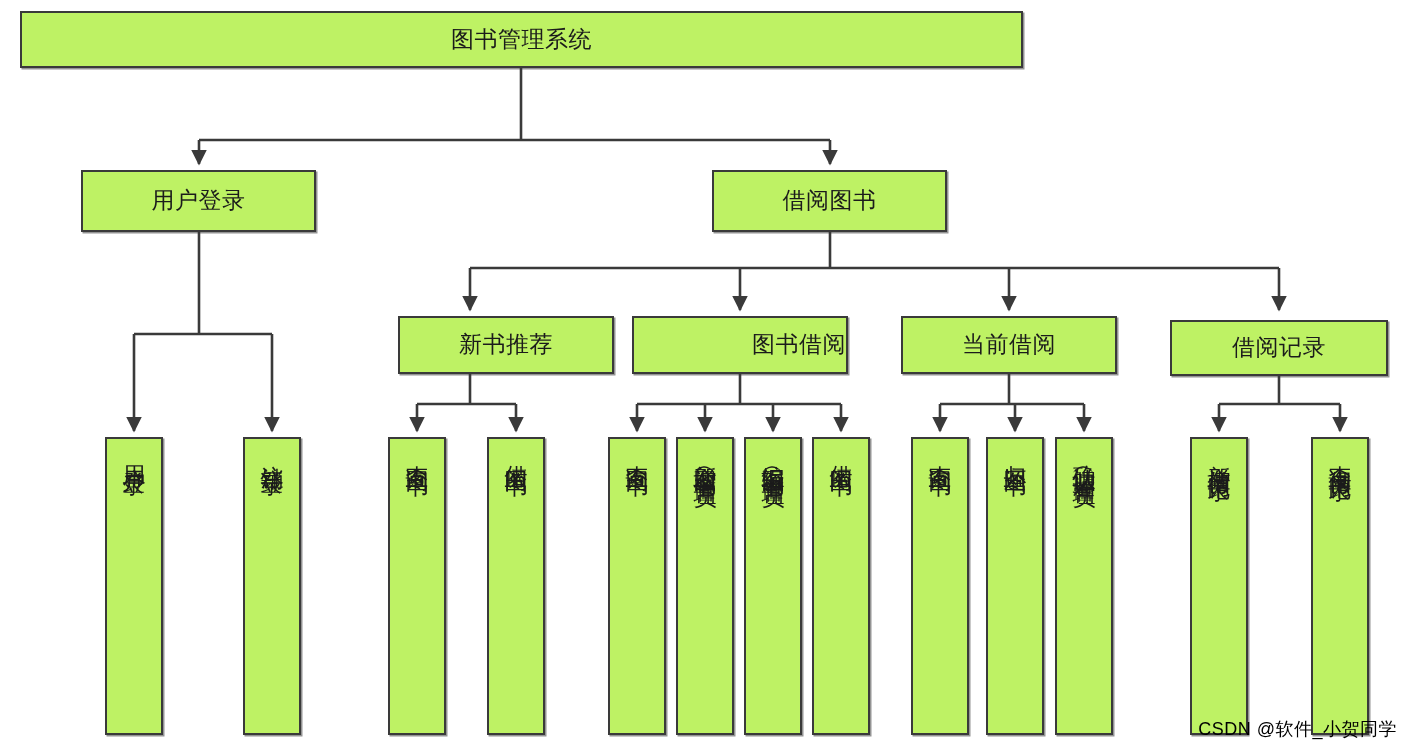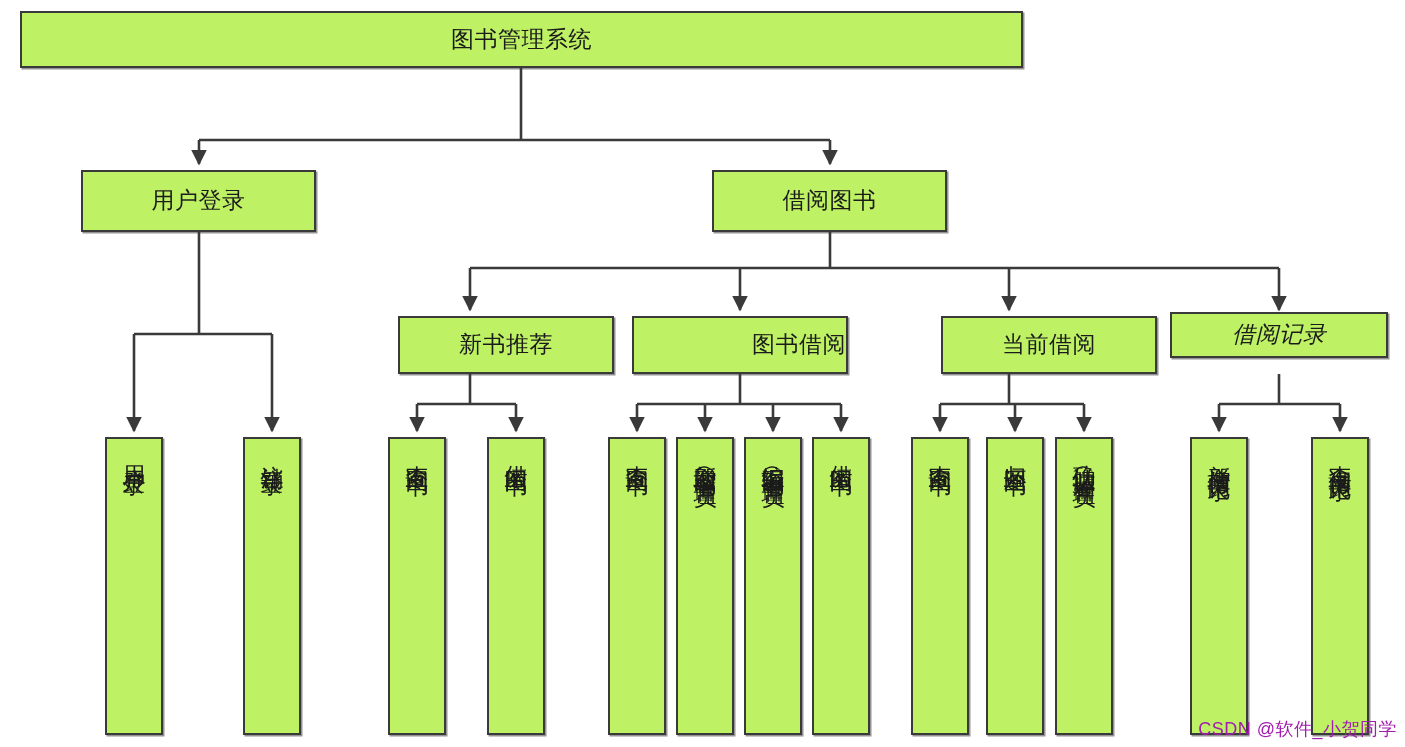--- a/index.html
+++ b/index.html
@@ -55,21 +55,21 @@
     font-size: 23px;
     letter-spacing: 3px;
     line-height: 1;
     white-space: normal;
   }
   .watermark {
     position: absolute;
     right: 8px;
     bottom: 6px;
     font-size: 18px;
-    color: #a21caf;
+    color: #000000;
     letter-spacing: 0.5px;
     white-space: nowrap;
     pointer-events: none;
   }
 </style>
 </head>
 <body>
 
 <div id="canvas">
 
@@ -133,24 +133,24 @@
   <div class="node horiz" style="left: 712px; top: 170px; width: 235px; height: 62px;">
     <span class="label">借阅图书</span>
   </div>
 
   <div class="node horiz" style="left: 362px; top: 316px; width: 216px; height: 58px; margin-left: 36px;">
     <span class="label">新书推荐</span>
   </div>
   <div class="node horiz" style="left: 632px; top: 316px; width: 216px; height: 58px; justify-content: flex-end;">
     <span class="label">图书借阅</span>
   </div>
-  <div class="node horiz" style="left: 901px; top: 316px; width: 216px; height: 58px; margin-left: 40px;">
+  <div class="node horiz" style="left: 901px; top: 316px; width: 216px; height: 58px;">
     <span class="label">当前借阅</span>
   </div>
-  <div class="node horiz" style="left: 1170px; top: 312px; width: 218px; height: 46px; font-style: italic;">
+  <div class="node horiz" style="left: 1170px; top: 320px; width: 218px; height: 56px;">
     <span class="label">借阅记录</span>
   </div>
 
   <div class="node vert" style="left: 105px; top: 437px; width: 58px; height: 298px;">
     <span class="label">用户登录</span>
   </div>
   <div class="node vert" style="left: 243px; top: 437px; width: 58px; height: 298px;">
     <span class="label">注销登录</span>
   </div>
   <div class="node vert" style="left: 388px; top: 437px; width: 58px; height: 298px;">

